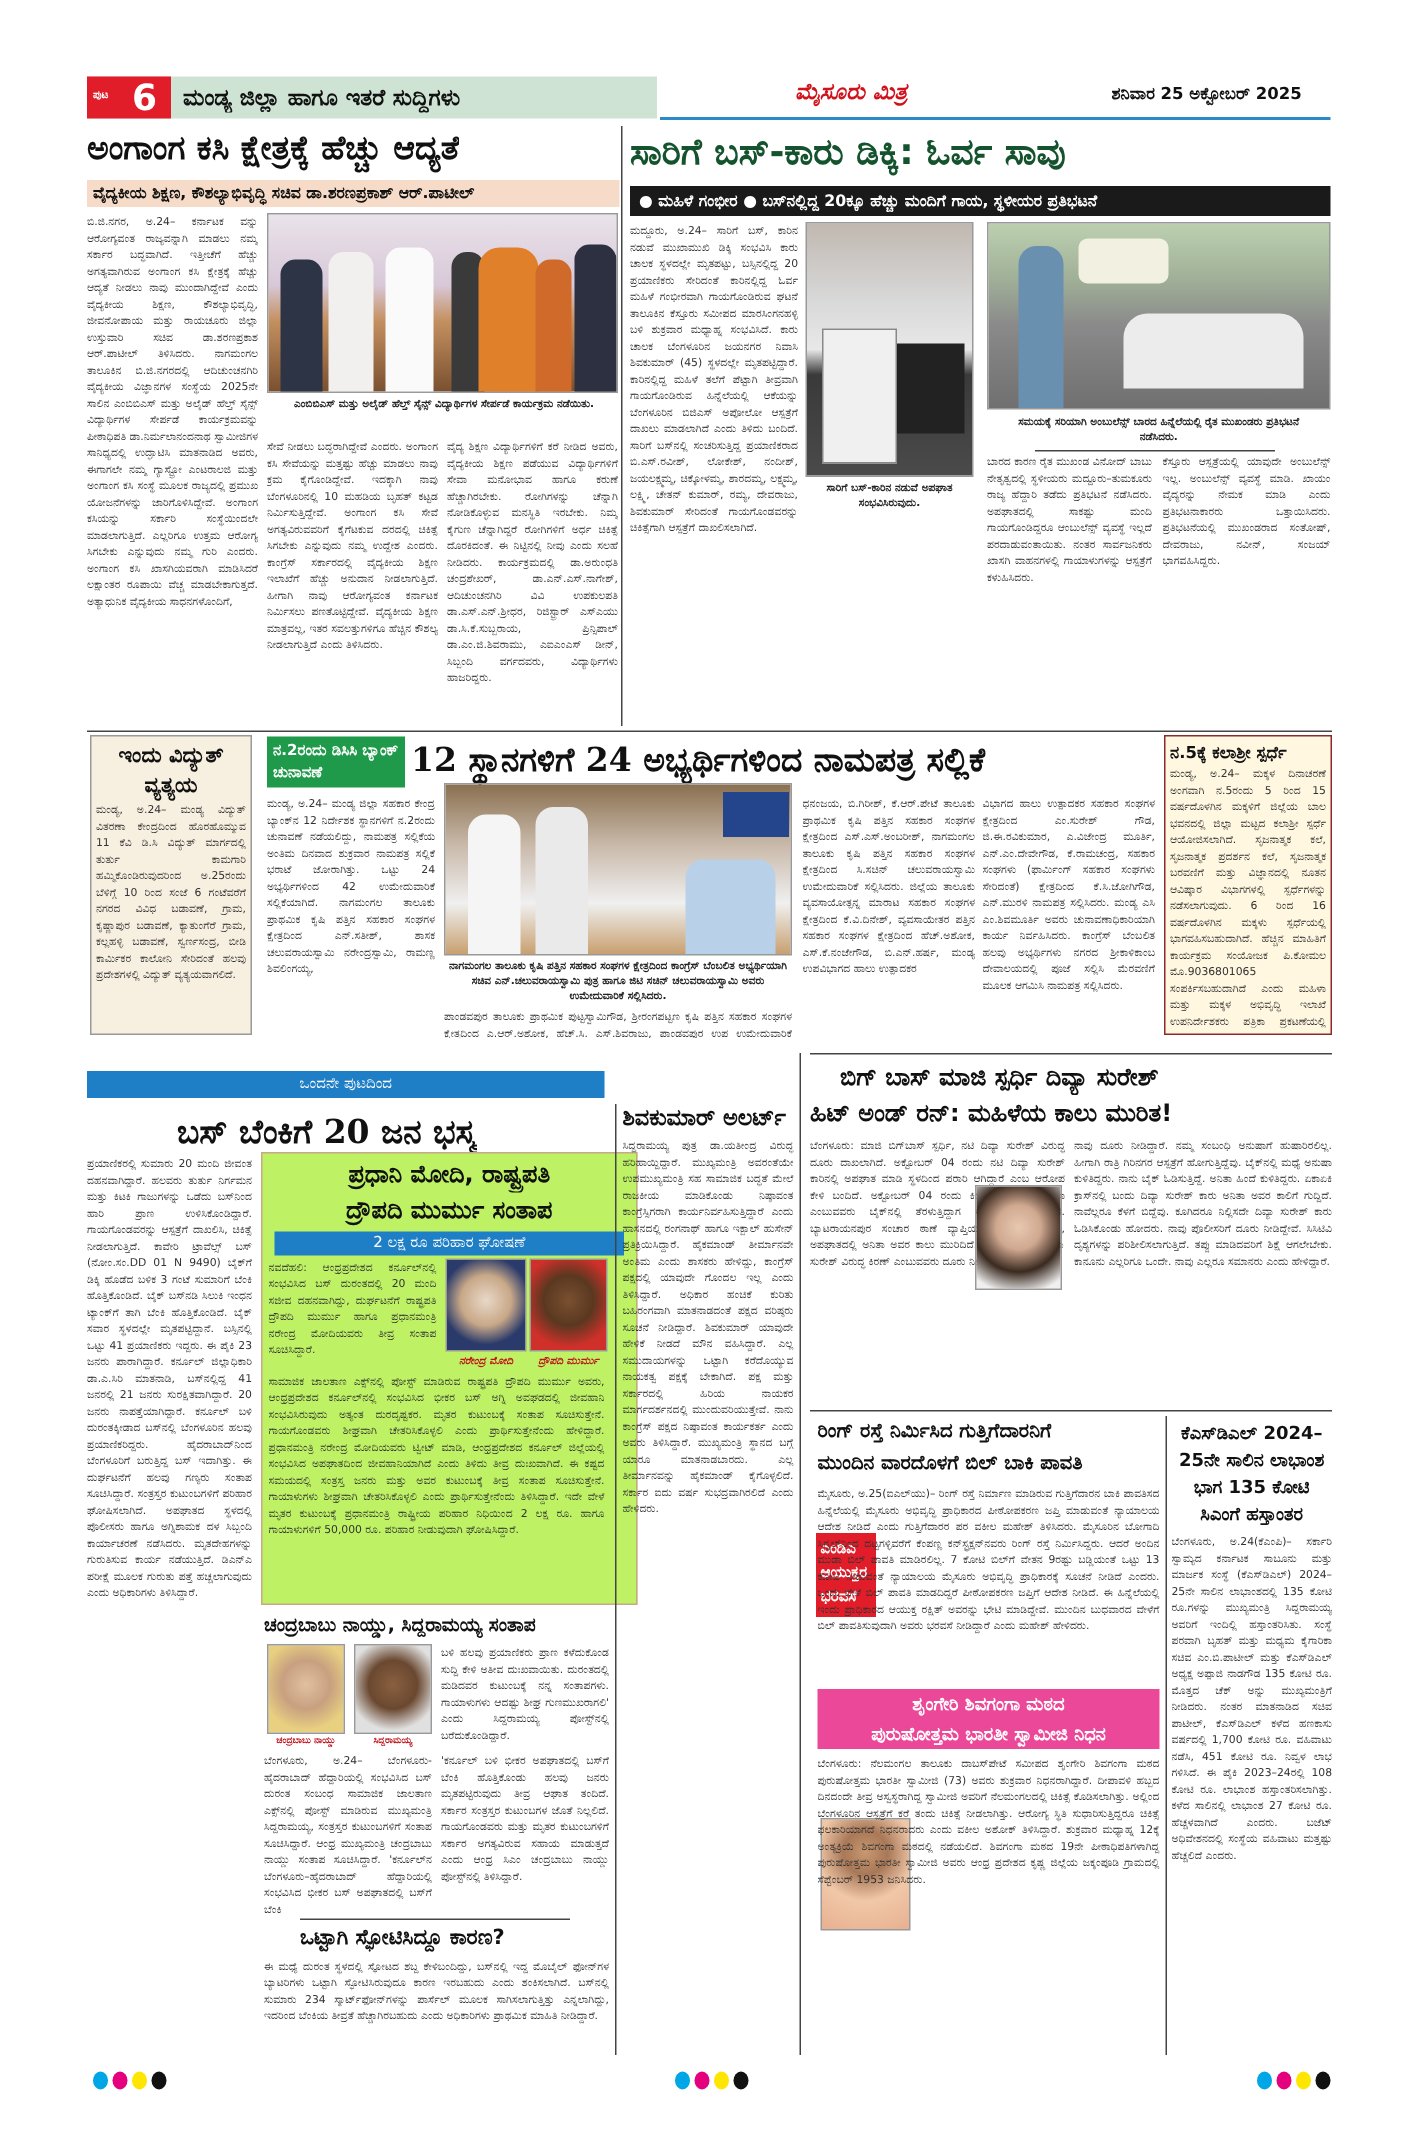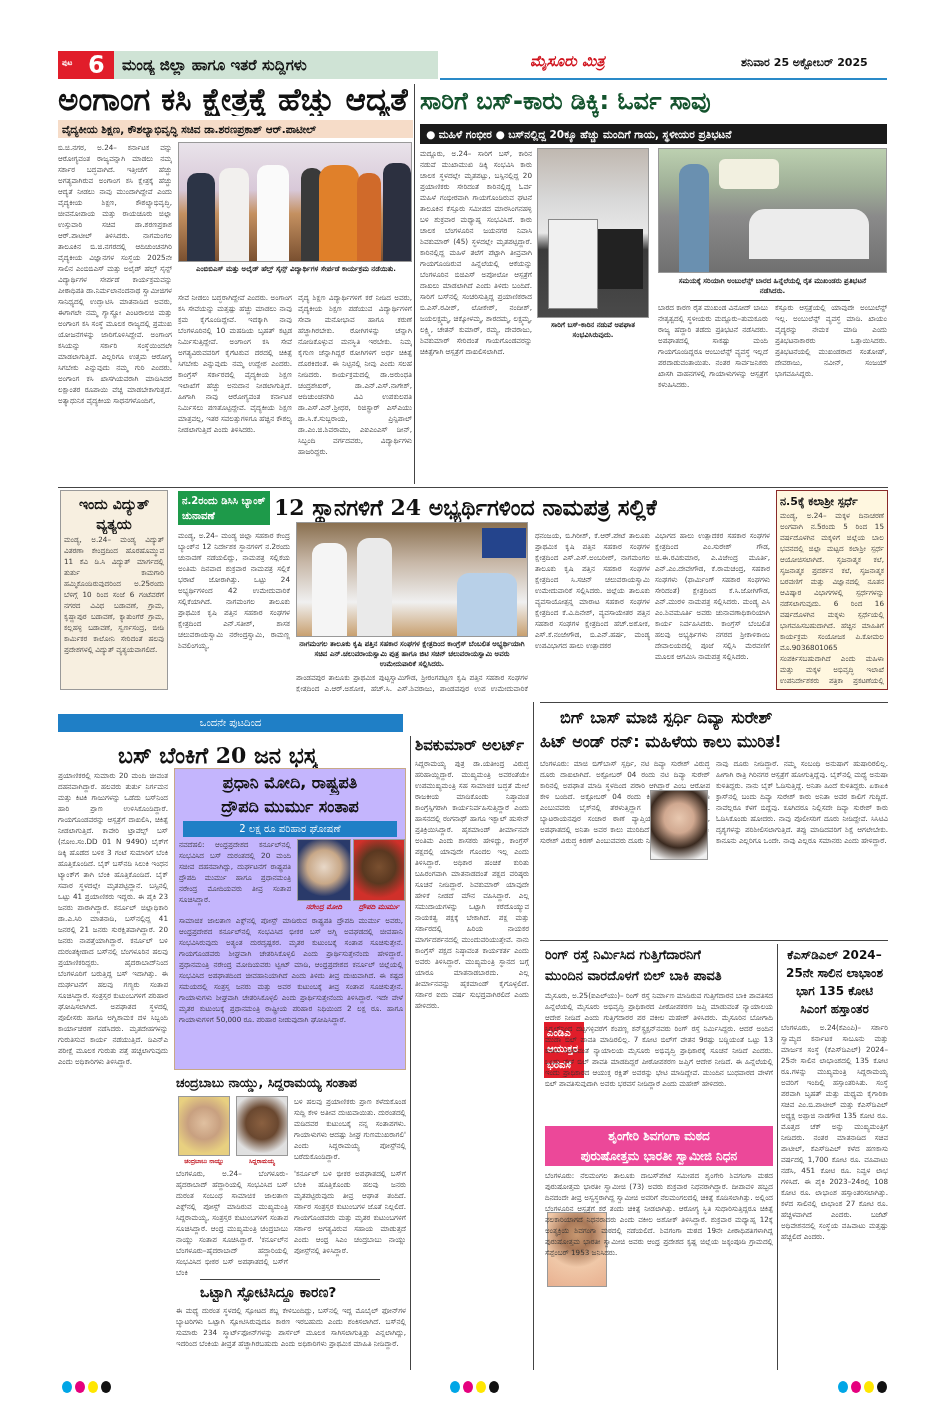--- a/index.html
+++ b/index.html
@@ -19,21 +19,21 @@
 <div class="abs" style="left:58px;top:51px;width:380px;height:28px;background:#cfe3d5;"></div>
 <div class="abs" style="left:58px;top:51px;width:56px;height:28px;background:#e11d2a;color:#fff;">
   <span style="position:absolute;left:4px;top:8px;font-size:7px;font-weight:bold;">ಪುಟ</span>
   <span style="position:absolute;left:30px;top:0px;font-size:24px;font-weight:bold;line-height:28px;">6</span>
 </div>
 <div class="abs hl" style="left:122px;top:55px;font-size:15px;line-height:20px;">ಮಂಡ್ಯ ಜಿಲ್ಲಾ ಹಾಗೂ ಇತರೆ ಸುದ್ದಿಗಳು</div>
 <div class="abs" style="left:530px;top:52px;font-size:15px;font-weight:bold;font-style:italic;color:#d0121c;font-family:'DejaVu Serif',serif;">ಮೈಸೂರು ಮಿತ್ರ</div>
 <div class="abs" style="left:705px;top:56px;font-size:11px;font-weight:bold;color:#111;margin-left:36px;">ಶನಿವಾರ 25 ಅಕ್ಟೋಬರ್ 2025</div>
 <div class="abs" style="left:440px;top:78px;width:447px;height:2px;background:#2a8ac8;"></div>
 
-<div class="abs hl" style="left:58px;top:82px;font-size:31px;line-height:34px;font-family:'DejaVu Serif',serif;">ಅಂಗಾಂಗ ಕಸಿ ಕ್ಷೇತ್ರಕ್ಕೆ ಹೆಚ್ಚು ಆದ್ಯತೆ</div>
+<div class="abs hl" style="left:58px;top:82px;font-size:22px;line-height:34px;font-family:'DejaVu Serif',serif;">ಅಂಗಾಂಗ ಕಸಿ ಕ್ಷೇತ್ರಕ್ಕೆ ಹೆಚ್ಚು ಆದ್ಯತೆ</div>
 <div class="abs hl" style="left:58px;top:120px;width:355px;height:18px;background:#f6dcc8;font-size:10.5px;line-height:18px;padding-left:4px;">ವೈದ್ಯಕೀಯ ಶಿಕ್ಷಣ, ಕೌಶಲ್ಯಾಭಿವೃದ್ಧಿ ಸಚಿವ ಡಾ.ಶರಣಪ್ರಕಾಶ್ ಆರ್.ಪಾಟೀಲ್</div>
 <div class="vline" style="left:414px;top:84px;height:400px;"></div>
 
 <div class="abs txt" style="left:58px;top:142px;width:114px;height:345px;">ಬಿ.ಜಿ.ನಗರ, ಅ.24– ಕರ್ನಾಟಕ ವನ್ನು ಆರೋಗ್ಯವಂತ ರಾಜ್ಯವನ್ನಾಗಿ ಮಾಡಲು ನಮ್ಮ ಸರ್ಕಾರ ಬದ್ಧವಾಗಿದೆ. ಇತ್ತೀಚೆಗೆ ಹೆಚ್ಚು ಅಗತ್ಯವಾಗಿರುವ ಅಂಗಾಂಗ ಕಸಿ ಕ್ಷೇತ್ರಕ್ಕೆ ಹೆಚ್ಚು ಆದ್ಯತೆ ನೀಡಲು ನಾವು ಮುಂದಾಗಿದ್ದೇವೆ ಎಂದು ವೈದ್ಯಕೀಯ ಶಿಕ್ಷಣ, ಕೌಶಲ್ಯಾಭಿವೃದ್ಧಿ, ಜೀವನೋಪಾಯ ಮತ್ತು ರಾಯಚೂರು ಜಿಲ್ಲಾ ಉಸ್ತುವಾರಿ ಸಚಿವ ಡಾ.ಶರಣಪ್ರಕಾಶ ಆರ್.ಪಾಟೀಲ್ ತಿಳಿಸಿದರು. ನಾಗಮಂಗಲ ತಾಲೂಕಿನ ಬಿ.ಜಿ.ನಗರದಲ್ಲಿ ಆದಿಚುಂಚನಗಿರಿ ವೈದ್ಯಕೀಯ ವಿಜ್ಞಾನಗಳ ಸಂಸ್ಥೆಯ 2025ನೇ ಸಾಲಿನ ಎಂಬಿಬಿಎಸ್ ಮತ್ತು ಅಲೈಡ್ ಹೆಲ್ತ್ ಸೈನ್ಸ್ ವಿದ್ಯಾರ್ಥಿಗಳ ಸೇರ್ಪಡೆ ಕಾರ್ಯಕ್ರಮವನ್ನು ಪೀಠಾಧಿಪತಿ ಡಾ.ನಿರ್ಮಲಾನಂದನಾಥ ಸ್ವಾಮೀಜಿಗಳ ಸಾನಿಧ್ಯದಲ್ಲಿ ಉದ್ಘಾಟಿಸಿ ಮಾತನಾಡಿದ ಅವರು, ಈಗಾಗಲೇ ನಮ್ಮ ಗ್ಯಾಸ್ಟ್ರೋ ಎಂಟರಾಲಜಿ ಮತ್ತು ಅಂಗಾಂಗ ಕಸಿ ಸಂಸ್ಥೆ ಮೂಲಕ ರಾಜ್ಯದಲ್ಲಿ ಪ್ರಮುಖ ಯೋಜನೆಗಳನ್ನು ಜಾರಿಗೊಳಿಸಿದ್ದೇವೆ. ಅಂಗಾಂಗ ಕಸಿಯನ್ನು ಸರ್ಕಾರಿ ಸಂಸ್ಥೆಯಿಂದಲೇ ಮಾಡಲಾಗುತ್ತಿದೆ. ಎಲ್ಲರಿಗೂ ಉತ್ತಮ ಆರೋಗ್ಯ ಸಿಗಬೇಕು ಎನ್ನುವುದು ನಮ್ಮ ಗುರಿ ಎಂದರು. ಅಂಗಾಂಗ ಕಸಿ ಖಾಸಗಿಯವರಾಗಿ ಮಾಡಿಸಿದರೆ ಲಕ್ಷಾಂತರ ರೂಪಾಯಿ ವೆಚ್ಚ ಮಾಡಬೇಕಾಗುತ್ತದೆ. ಅತ್ಯಾಧುನಿಕ ವೈದ್ಯಕೀಯ ಸಾಧನಗಳೊಂದಿಗೆ,</div>
 <div class="abs photo" style="left:178px;top:142px;width:234px;height:120px;background:linear-gradient(180deg,#e9e3ea 0%,#d8c8d8 40%,#c49060 60%,#7a5030 100%);">
   <div style="position:absolute;left:8px;top:30px;width:28px;height:90px;background:#2c3446;border-radius:10px 10px 0 0"></div>
   <div style="position:absolute;left:40px;top:25px;width:30px;height:95px;background:#f2f0ee;border-radius:10px 10px 0 0"></div>
   <div style="position:absolute;left:78px;top:22px;width:32px;height:98px;background:#fafafa;border-radius:10px 10px 0 0"></div>
   <div style="position:absolute;left:122px;top:25px;width:22px;height:95px;background:#3a3a3a;border-radius:10px 10px 0 0"></div>
   <div style="position:absolute;left:140px;top:22px;width:40px;height:98px;background:#e0802a;border-radius:14px 14px 0 0"></div>
@@ -93,21 +93,21 @@
   <div class="txt" style="height:175px;">ಮಂಡ್ಯ, ಅ.24– ಮಕ್ಕಳ ದಿನಾಚರಣೆ ಅಂಗವಾಗಿ ನ.5ರಂದು 5 ರಿಂದ 15 ವರ್ಷದೊಳಗಿನ ಮಕ್ಕಳಿಗೆ ಜಿಲ್ಲೆಯ ಬಾಲ ಭವನದಲ್ಲಿ ಜಿಲ್ಲಾ ಮಟ್ಟದ ಕಲಾಶ್ರೀ ಸ್ಪರ್ಧೆ ಆಯೋಜಿಸಲಾಗಿದೆ. ಸೃಜನಾತ್ಮಕ ಕಲೆ, ಸೃಜನಾತ್ಮಕ ಪ್ರದರ್ಶನ ಕಲೆ, ಸೃಜನಾತ್ಮಕ ಬರವಣಿಗೆ ಮತ್ತು ವಿಜ್ಞಾನದಲ್ಲಿ ನೂತನ ಆವಿಷ್ಕಾರ ವಿಭಾಗಗಳಲ್ಲಿ ಸ್ಪರ್ಧೆಗಳನ್ನು ನಡೆಸಲಾಗುವುದು. 6 ರಿಂದ 16 ವರ್ಷದೊಳಗಿನ ಮಕ್ಕಳು ಸ್ಪರ್ಧೆಯಲ್ಲಿ ಭಾಗವಹಿಸಬಹುದಾಗಿದೆ. ಹೆಚ್ಚಿನ ಮಾಹಿತಿಗೆ ಕಾರ್ಯಕ್ರಮ ಸಂಯೋಜಕ ಪಿ.ಕೋಮಲ ಮೊ.9036801065 ಸಂಪರ್ಕಿಸಬಹುದಾಗಿದೆ ಎಂದು ಮಹಿಳಾ ಮತ್ತು ಮಕ್ಕಳ ಅಭಿವೃದ್ಧಿ ಇಲಾಖೆ ಉಪನಿರ್ದೇಶಕರು ಪತ್ರಿಕಾ ಪ್ರಕಟಣೆಯಲ್ಲಿ ತಿಳಿಸಿದ್ದಾರೆ.</div>
 </div>
 
 <div class="abs" style="left:58px;top:714px;width:345px;height:18px;background:#1f7fc6;color:#fff;font-size:10px;line-height:18px;text-align:center;">
   <span>ಒಂದನೇ ಪುಟದಿಂದ</span>
 </div>
 
 <div class="abs hl" style="left:118px;top:738px;font-size:22px;line-height:34px;font-family:'DejaVu Serif',serif;">ಬಸ್ ಬೆಂಕಿಗೆ 20 ಜನ ಭಸ್ಮ</div>
 <div class="abs txt" style="left:58px;top:770px;width:110px;height:600px;">ಪ್ರಯಾಣಿಕರಲ್ಲಿ ಸುಮಾರು 20 ಮಂದಿ ಜೀವಂತ ದಹನವಾಗಿದ್ದಾರೆ. ಹಲವರು ತುರ್ತು ನಿರ್ಗಮನ ಮತ್ತು ಕಿಟಕಿ ಗಾಜುಗಳನ್ನು ಒಡೆದು ಬಸ್‌ನಿಂದ ಹಾರಿ ಪ್ರಾಣ ಉಳಿಸಿಕೊಂಡಿದ್ದಾರೆ. ಗಾಯಗೊಂಡವರನ್ನು ಆಸ್ಪತ್ರೆಗೆ ದಾಖಲಿಸಿ, ಚಿಕಿತ್ಸೆ ನೀಡಲಾಗುತ್ತಿದೆ. ಕಾವೇರಿ ಟ್ರಾವೆಲ್ಸ್ ಬಸ್ (ನೋಂ.ಸಂ.DD 01 N 9490) ಬೈಕ್‌ಗೆ ಡಿಕ್ಕಿ ಹೊಡೆದ ಬಳಿಕ 3 ಗಂಟೆ ಸುಮಾರಿಗೆ ಬೆಂಕಿ ಹೊತ್ತಿಕೊಂಡಿದೆ. ಬೈಕ್ ಬಸ್‌ನಡಿ ಸಿಲುಕಿ ಇಂಧನ ಟ್ಯಾಂಕ್‌ಗೆ ತಾಗಿ ಬೆಂಕಿ ಹೊತ್ತಿಕೊಂಡಿದೆ. ಬೈಕ್ ಸವಾರ ಸ್ಥಳದಲ್ಲೇ ಮೃತಪಟ್ಟಿದ್ದಾನೆ. ಬಸ್ಸಿನಲ್ಲಿ ಒಟ್ಟು 41 ಪ್ರಯಾಣಿಕರು ಇದ್ದರು. ಈ ಪೈಕಿ 23 ಜನರು ಪಾರಾಗಿದ್ದಾರೆ. ಕರ್ನೂಲ್ ಜಿಲ್ಲಾಧಿಕಾರಿ ಡಾ.ಎ.ಸಿರಿ ಮಾತನಾಡಿ, ಬಸ್‌ನಲ್ಲಿದ್ದ 41 ಜನರಲ್ಲಿ 21 ಜನರು ಸುರಕ್ಷಿತವಾಗಿದ್ದಾರೆ. 20 ಜನರು ನಾಪತ್ತೆಯಾಗಿದ್ದಾರೆ. ಕರ್ನೂಲ್ ಬಳಿ ದುರಂತಕ್ಕೀಡಾದ ಬಸ್‌ನಲ್ಲಿ ಬೆಂಗಳೂರಿನ ಹಲವು ಪ್ರಯಾಣಿಕರಿದ್ದರು. ಹೈದರಾಬಾದ್‌ನಿಂದ ಬೆಂಗಳೂರಿಗೆ ಬರುತ್ತಿದ್ದ ಬಸ್ ಇದಾಗಿತ್ತು. ಈ ದುರ್ಘಟನೆಗೆ ಹಲವು ಗಣ್ಯರು ಸಂತಾಪ ಸೂಚಿಸಿದ್ದಾರೆ. ಸಂತ್ರಸ್ತರ ಕುಟುಂಬಗಳಿಗೆ ಪರಿಹಾರ ಘೋಷಿಸಲಾಗಿದೆ. ಅಪಘಾತದ ಸ್ಥಳದಲ್ಲಿ ಪೊಲೀಸರು ಹಾಗೂ ಅಗ್ನಿಶಾಮಕ ದಳ ಸಿಬ್ಬಂದಿ ಕಾರ್ಯಾಚರಣೆ ನಡೆಸಿದರು. ಮೃತದೇಹಗಳನ್ನು ಗುರುತಿಸುವ ಕಾರ್ಯ ನಡೆಯುತ್ತಿದೆ. ಡಿಎನ್ಎ ಪರೀಕ್ಷೆ ಮೂಲಕ ಗುರುತು ಪತ್ತೆ ಹಚ್ಚಲಾಗುವುದು ಎಂದು ಅಧಿಕಾರಿಗಳು ತಿಳಿಸಿದ್ದಾರೆ.</div>
 
-<div class="abs" style="left:174px;top:768px;width:232px;height:302px;background:#c4b5fd;border:1px solid #c8a888;">
+<div class="abs" style="left:174px;top:768px;width:251px;height:302px;background:#bef264;border:1px solid #c8a888;">
   <div class="hl" style="text-align:center;font-size:16px;line-height:24px;margin-top:2px;">ಪ್ರಧಾನಿ ಮೋದಿ, ರಾಷ್ಟ್ರಪತಿ</div>
   <div class="hl" style="text-align:center;font-size:16px;line-height:24px;">ದ್ರೌಪದಿ ಮುರ್ಮು ಸಂತಾಪ</div>
   <div style="margin:2px 8px;height:16px;background:#1f7fc6;color:#fff;text-align:center;font-size:10px;line-height:16px;">
     <span>2 ಲಕ್ಷ ರೂ ಪರಿಹಾರ ಘೋಷಣೆ</span>
   </div>
   <div class="txt" style="position:absolute;left:4px;top:70px;width:112px;height:72px;">ನವದೆಹಲಿ: ಆಂಧ್ರಪ್ರದೇಶದ ಕರ್ನೂಲ್‌ನಲ್ಲಿ ಸಂಭವಿಸಿದ ಬಸ್ ದುರಂತದಲ್ಲಿ 20 ಮಂದಿ ಸಜೀವ ದಹನವಾಗಿದ್ದು, ದುರ್ಘಟನೆಗೆ ರಾಷ್ಟ್ರಪತಿ ದ್ರೌಪದಿ ಮುರ್ಮು ಹಾಗೂ ಪ್ರಧಾನಮಂತ್ರಿ ನರೇಂದ್ರ ಮೋದಿಯವರು ತೀವ್ರ ಸಂತಾಪ ಸೂಚಿಸಿದ್ದಾರೆ.</div>
   <div class="photo" style="position:absolute;left:122px;top:70px;width:54px;height:62px;background:radial-gradient(circle at 50% 45%,#e8d8c8 0%,#c8a888 40%,#2a3a6a 70%);"></div>
   <div class="photo" style="position:absolute;left:178px;top:70px;width:52px;height:62px;background:radial-gradient(circle at 50% 45%,#7a5030 0%,#5a3820 40%,#d0302a 75%);"></div>
   <div class="cap" style="position:absolute;left:120px;top:133px;width:58px;color:#c0121c;font-style:italic;">ನರೇಂದ್ರ ಮೋದಿ</div>
   <div class="cap" style="position:absolute;left:176px;top:133px;width:56px;color:#c0121c;font-style:italic;">ದ್ರೌಪದಿ ಮುರ್ಮು</div>

